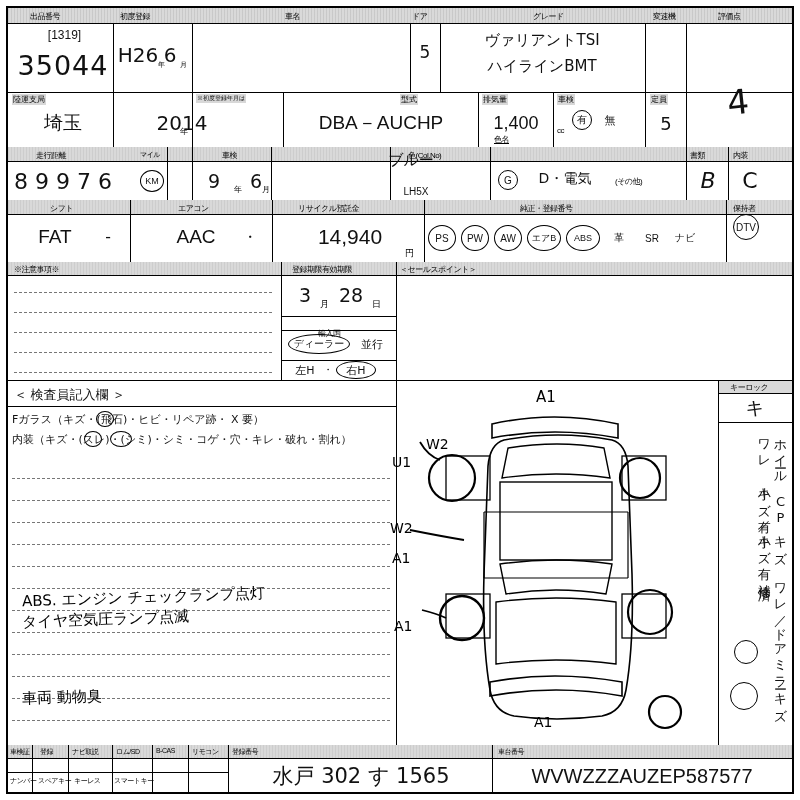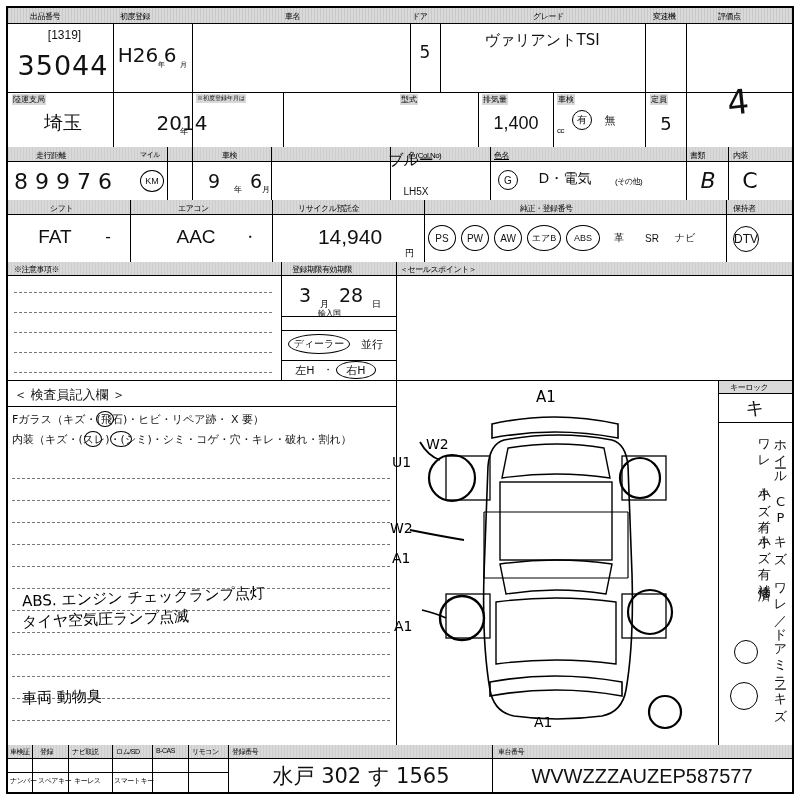--- a/index.html
+++ b/index.html
@@ -54,20 +54,21 @@
   <span class="val big hand" style="left:14px;top:48px;width:98px;height:34px;">35044</span>
 
   <span class="val hand" style="left:118px;top:42px;width:40px;height:26px;font-size:20px;">H26</span>
   <span class="lbl" style="left:158px;top:60px;font-size:7px;">年</span>
   <span class="val hand" style="left:160px;top:42px;width:20px;height:26px;font-size:20px;">6</span>
   <span class="lbl" style="left:180px;top:60px;font-size:7px;">月</span>
 
   <span class="val hand" style="left:410px;top:40px;width:30px;height:24px;font-size:17px;">5</span>
 
   <span class="val jp" style="left:442px;top:28px;width:200px;height:24px;font-size:15px;">ヴァリアントTSI</span>
+  <span class="val jp" style="left:442px;top:54px;width:200px;height:24px;font-size:15px;">ハイラインBMT</span>
 
   <span class="val hand" style="left:690px;top:80px;width:96px;height:44px;font-size:34px;transform:rotate(-6deg);">4</span>
 
   <div class="rowline" style="left:8px;top:147px;width:784px;"></div>
   <div class="collline" style="left:113px;top:92px;height:55px;"></div>
   <div class="collline" style="left:192px;top:92px;height:55px;"></div>
   <div class="collline" style="left:283px;top:92px;height:55px;"></div>
   <div class="collline" style="left:478px;top:92px;height:55px;"></div>
   <div class="collline" style="left:553px;top:92px;height:55px;"></div>
   <div class="collline" style="left:645px;top:92px;height:55px;"></div>
@@ -76,20 +77,21 @@
   <span class="lblbg" style="left:12px;top:94px;">陸運支局</span>
   <span class="lblbg" style="left:196px;top:94px;font-size:6px;">※初度登録年月は</span>
   <span class="lblbg" style="left:400px;top:94px;">型式</span>
   <span class="lblbg" style="left:482px;top:94px;">排気量</span>
   <span class="lblbg" style="left:557px;top:94px;">車検</span>
   <span class="lblbg" style="left:650px;top:94px;">定員</span>
 
   <span class="val jp" style="left:14px;top:108px;width:98px;height:30px;font-size:19px;">埼玉</span>
   <span class="val hand" style="left:116px;top:108px;width:62px;height:30px;font-size:20px;margin-left:35px;">2014</span>
   <span class="lbl" style="left:180px;top:126px;font-size:8px;">年</span>
+  <span class="val" style="left:285px;top:108px;width:192px;height:30px;font-size:19px;">DBA－AUCHP</span>
   <span class="val" style="left:480px;top:108px;width:72px;height:30px;font-size:18px;">1,400</span>
   <span class="lbl" style="left:557px;top:126px;">cc</span>
   <div class="circ" style="left:572px;top:110px;width:20px;height:20px;">
       <span>有</span>
     </div>
   <span class="val" style="left:600px;top:110px;width:20px;height:20px;font-size:11px;">無</span>
   <span class="val hand" style="left:647px;top:108px;width:38px;height:30px;font-size:18px;">5</span>
 
   <div class="graybar" style="left:8px;top:147px;width:784px;height:14px;"></div>
   <div class="noise" style="left:8px;top:147px;width:784px;height:14px;opacity:.4;"></div>
@@ -100,21 +102,21 @@
   <div class="collline" style="left:271px;top:147px;height:53px;"></div>
   <div class="collline" style="left:390px;top:147px;height:53px;"></div>
   <div class="collline" style="left:490px;top:147px;height:53px;"></div>
   <div class="collline" style="left:686px;top:147px;height:53px;"></div>
   <div class="collline" style="left:728px;top:147px;height:53px;"></div>
 
   <span class="lbl" style="left:36px;top:150px;">走行距離</span>
   <span class="lbl" style="left:140px;top:150px;font-size:7px;">マイル</span>
   <span class="lbl" style="left:222px;top:150px;">車検</span>
   <span class="lbl" style="left:408px;top:150px;">色(Col.No)</span>
-  <span class="lbl" style="left:494px;top:150px;text-decoration:underline;">色名</span>
+  <span class="lbl" style="left:494px;top:134px;text-decoration:underline;">色名</span>
   <span class="lbl" style="left:690px;top:150px;">書類</span>
   <span class="lbl" style="left:733px;top:150px;">内装</span>
 
   <div id="mileage-digits" style="position:absolute;left:14px;top:166px;width:120px;height:30px;display:flex;align-items:center;gap:7px;font-size:22px;font-family:'DejaVu Sans',sans-serif;">
       <span>8</span>
       <span>9</span>
       <span>9</span>
       <span>7</span>
       <span>6</span>
     </div>
@@ -165,21 +167,21 @@
       <span style="display: inline-flex; align-items: center; justify-content: center; font-size: 10px; min-width: 28px; height: 26px; padding: 0px 3px; box-sizing: border-box; border: 1.4px solid rgb(0, 0, 0); border-radius: 50%;">PS</span>
       <span style="display: inline-flex; align-items: center; justify-content: center; font-size: 10px; min-width: 28px; height: 26px; padding: 0px 3px; box-sizing: border-box; border: 1.4px solid rgb(0, 0, 0); border-radius: 50%;">PW</span>
       <span style="display: inline-flex; align-items: center; justify-content: center; font-size: 10px; min-width: 28px; height: 26px; padding: 0px 3px; box-sizing: border-box; border: 1.4px solid rgb(0, 0, 0); border-radius: 50%;">AW</span>
       <span style="display: inline-flex; align-items: center; justify-content: center; font-size: 9px; min-width: 34px; height: 26px; padding: 0px 3px; box-sizing: border-box; border: 1.4px solid rgb(0, 0, 0); border-radius: 50%;">エアB</span>
       <span style="display: inline-flex; align-items: center; justify-content: center; font-size: 9px; min-width: 34px; height: 26px; padding: 0px 3px; box-sizing: border-box; border: 1.4px solid rgb(0, 0, 0); border-radius: 50%;">ABS</span>
       <span style="display: inline-flex; align-items: center; justify-content: center; font-size: 10px; min-width: 28px; height: 26px; padding: 0px 3px; box-sizing: border-box;">革</span>
       <span style="display: inline-flex; align-items: center; justify-content: center; font-size: 10px; min-width: 28px; height: 26px; padding: 0px 3px; box-sizing: border-box;">SR</span>
       <span style="display: inline-flex; align-items: center; justify-content: center; font-size: 10px; min-width: 28px; height: 26px; padding: 0px 3px; box-sizing: border-box;">ナビ</span>
     </div>
 
-  <div class="circ" style="left:733px;top:226px;width:26px;height:26px;font-size:12px;">
+  <div class="circ" style="left:733px;top:214px;width:26px;height:26px;font-size:10px;">
       <span>DTV</span>
     </div>
 
   <div class="graybar" style="left:8px;top:262px;width:784px;height:13px;"></div>
   <div class="noise" style="left:8px;top:262px;width:784px;height:13px;opacity:.4;"></div>
   <div class="rowline" style="left:8px;top:275px;width:784px;"></div>
   <div class="rowline" style="left:8px;top:380px;width:784px;"></div>
   <div class="collline" style="left:281px;top:262px;height:118px;"></div>
   <div class="collline" style="left:396px;top:262px;height:118px;"></div>
 
@@ -192,21 +194,21 @@
   <div class="dots" style="left:14px;top:332px;width:258px;"></div>
   <div class="dots" style="left:14px;top:352px;width:258px;"></div>
   <div class="dots" style="left:14px;top:372px;width:258px;"></div>
 
   <span class="val hand" style="left:292px;top:282px;width:26px;height:26px;font-size:19px;">3</span>
   <span class="lbl" style="left:320px;top:298px;font-size:9px;">月</span>
   <span class="val hand" style="left:334px;top:282px;width:34px;height:26px;font-size:19px;">28</span>
   <span class="lbl" style="left:372px;top:298px;font-size:9px;">日</span>
 
   <div class="rowline" style="left:281px;top:316px;width:115px;"></div>
-  <span class="lbl" style="left:318px;top:308px;">輸入国</span>
+  <span class="lbl" style="left:318px;top:328px;">輸入国</span>
   <div class="rowline" style="left:281px;top:330px;width:115px;"></div>
   <div class="ell" style="left:288px;top:334px;width:62px;height:20px;"></div>
   <span class="val jp" style="left:288px;top:334px;width:62px;height:20px;font-size:10px;">ディーラー</span>
   <span class="val jp" style="left:352px;top:334px;width:40px;height:20px;font-size:11px;">並行</span>
   <div class="rowline" style="left:281px;top:360px;width:115px;"></div>
   <span class="val jp" style="left:288px;top:362px;width:34px;height:16px;font-size:11px;">左H</span>
   <span class="val" style="left:322px;top:362px;width:12px;height:16px;font-size:10px;">・</span>
   <div class="ell" style="left:336px;top:361px;width:40px;height:18px;"></div>
   <span class="val jp" style="left:336px;top:361px;width:40px;height:18px;font-size:11px;">右H</span>
 

